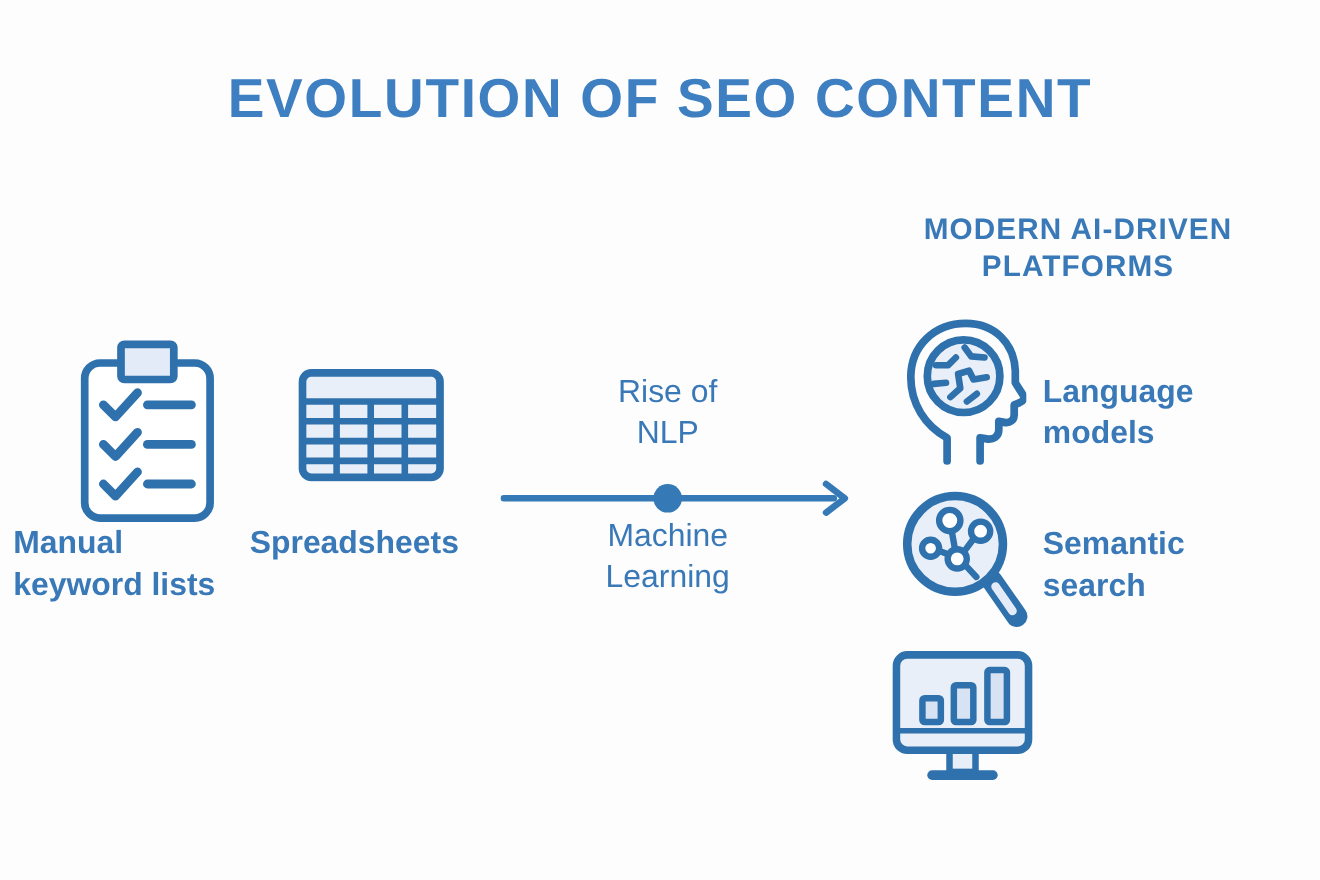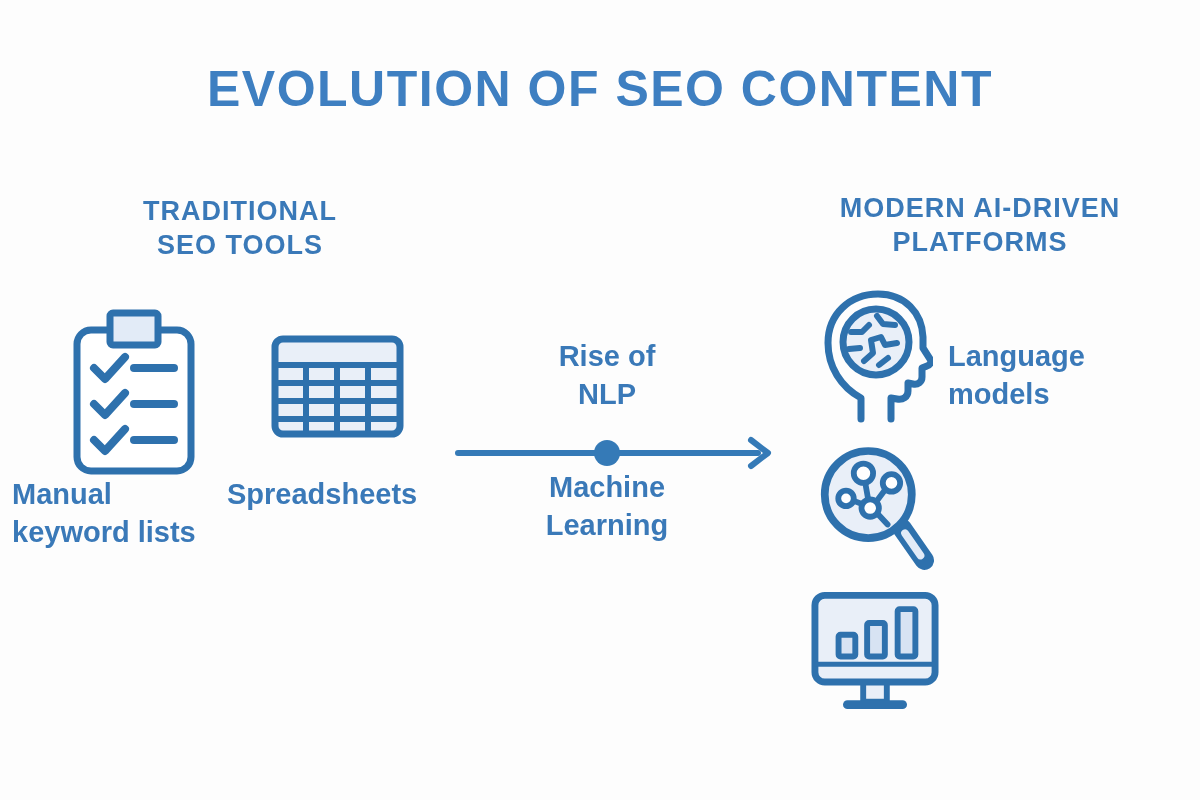--- a/index.html
+++ b/index.html
@@ -45,21 +45,21 @@
     color:var(--accent-text);
   }
   .lbl-manual{left:12px;top:476px;width:250px;}
   .lbl-spreadsheets{left:227px;top:476px;width:240px;}
   .lbl-language{left:948px;top:338px;width:195px;}
   .lbl-semantic{left:948px;top:477px;width:195px;}
   .lbl-realtime{left:938px;top:613px;width:215px;}
   .center-label{
     position:absolute;
     text-align:center;
-    font-size:29px;font-weight:bold;
+    font-size:29px;font-weight:normal;
     line-height:1.32;
     color:var(--accent-text);
   }
   .center-top{left:487px;top:337px;width:240px;}
   .center-bottom{left:487px;top:468px;width:240px;}
   .icon{position:absolute;}
   .icon svg{display:block;width:100%;height:100%;color:var(--icon-stroke);}
   .icon-clipboard{left:72px;top:306px;width:124px;height:172px;}
   .icon-spreadsheet{left:271px;top:335px;width:133px;height:103px;}
   .icon-arrow{left:455px;top:434px;width:320px;height:38px;color:#357ab7;}
@@ -68,22 +68,20 @@
   .icon-magnifier{left:817px;top:443px;width:118px;height:134px;}
   .icon-monitor{left:811px;top:591px;width:128px;height:121px;}
 </style>
 </head>
 <body>
 
 <div class="canvas">
 
   <div class="title">EVOLUTION OF SEO CONTENT</div>
 
-  <div class="col-heading heading-left pre">TRADITIONAL
-SEO TOOLS</div>
 
   <div class="icon icon-clipboard">
     <svg viewBox="0 0 124 168" fill="none" xmlns="http://www.w3.org/2000/svg">
       <rect x="5" y="22" width="114" height="141" rx="14" fill="#ffffff" stroke="currentColor" stroke-width="7"></rect>
       <rect x="38" y="5" width="48" height="32" rx="3" fill="#e2ebf7" stroke="currentColor" stroke-width="7"></rect>
       <path d="M22 60 l11 11 l20 -22" stroke="currentColor" stroke-width="8" stroke-linecap="round" stroke-linejoin="round"></path>
       <line x1="62" y1="60" x2="102" y2="60" stroke="currentColor" stroke-width="8" stroke-linecap="round"></line>
       <path d="M22 96 l11 11 l20 -22" stroke="currentColor" stroke-width="8" stroke-linecap="round" stroke-linejoin="round"></path>
       <line x1="62" y1="96" x2="102" y2="96" stroke="currentColor" stroke-width="8" stroke-linecap="round"></line>
       <path d="M22 132 l11 11 l20 -22" stroke="currentColor" stroke-width="8" stroke-linecap="round" stroke-linejoin="round"></path>
@@ -147,20 +145,22 @@
       <path d="M54 64 L49 36" stroke="currentColor" stroke-width="6" stroke-linecap="round"></path>
       <path d="M50 64 L34 58" stroke="currentColor" stroke-width="6" stroke-linecap="round"></path>
       <path d="M60 62 L72 46" stroke="currentColor" stroke-width="6" stroke-linecap="round"></path>
       <path d="M60 70 L73 84" stroke="currentColor" stroke-width="6" stroke-linecap="round"></path>
       <circle cx="48" cy="31" r="10" fill="#ffffff" stroke="currentColor" stroke-width="6"></circle>
       <circle cx="77" cy="41" r="9" fill="#ffffff" stroke="currentColor" stroke-width="6"></circle>
       <circle cx="30" cy="57" r="8" fill="#ffffff" stroke="currentColor" stroke-width="6"></circle>
       <circle cx="55" cy="67" r="9" fill="#ffffff" stroke="currentColor" stroke-width="6"></circle>
     </svg>
   </div>
+  <div class="item-label lbl-semantic pre">Semantic
+search</div>
 
   <div class="icon icon-monitor">
     <svg viewBox="0 0 130 122" fill="none" xmlns="http://www.w3.org/2000/svg">
       <rect x="53" y="86" width="24" height="26" fill="#e9eff8" stroke="currentColor" stroke-width="6"></rect>
       <line x1="37" y1="115" x2="93" y2="115" stroke="currentColor" stroke-width="9" stroke-linecap="round"></line>
       <rect x="4" y="4" width="122" height="88" rx="10" fill="#e9eff8" stroke="currentColor" stroke-width="7"></rect>
       <line x1="4" y1="74" x2="126" y2="74" stroke="currentColor" stroke-width="5"></line>
       <rect x="28" y="44" width="17" height="22" rx="2" fill="#d7e3f3" stroke="currentColor" stroke-width="6"></rect>
       <rect x="57" y="32" width="18" height="34" rx="2" fill="#d7e3f3" stroke="currentColor" stroke-width="6"></rect>
       <rect x="88" y="18" width="18" height="48" rx="2" fill="#d7e3f3" stroke="currentColor" stroke-width="6"></rect>

